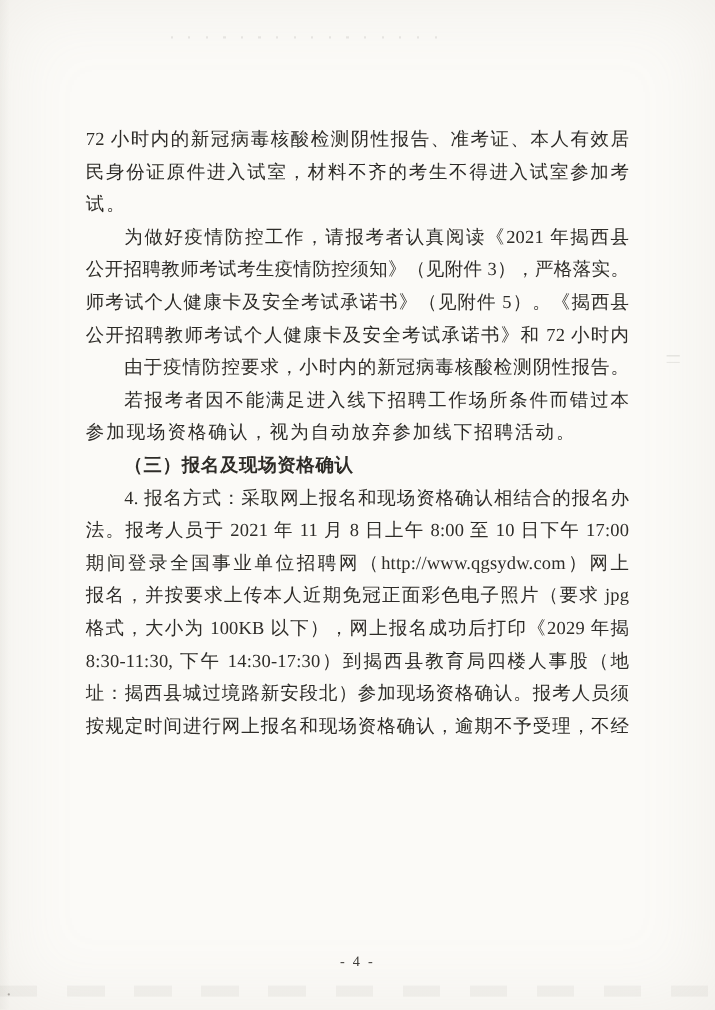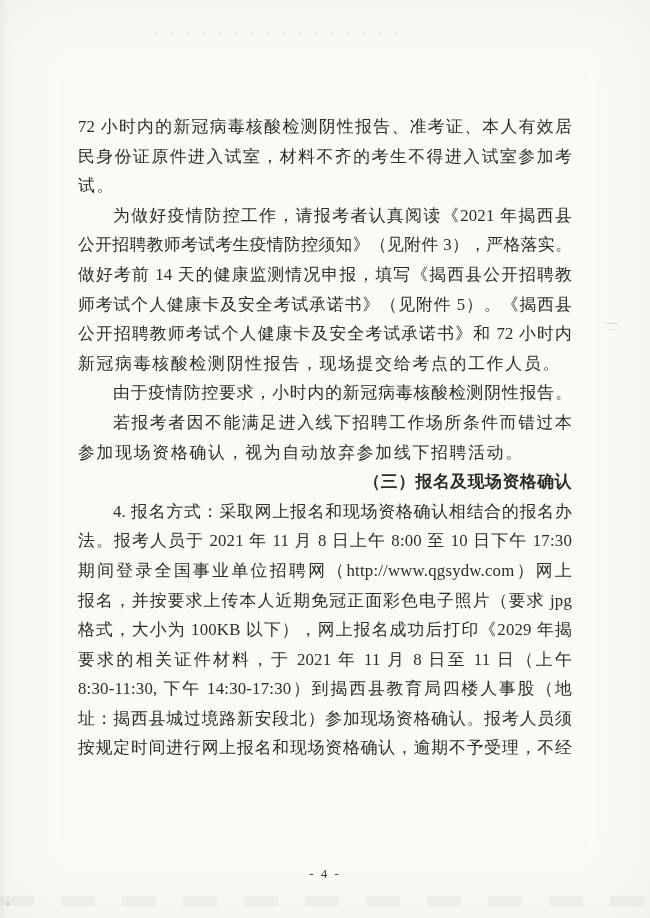--- a/index.html
+++ b/index.html
@@ -42,21 +42,20 @@
     text-align: left;
     text-align-last: auto;
     letter-spacing: 1.8px;
   }
   .line.indent {
     text-indent: 35px;
   }
   .line.bold {
     font-weight: 700;
     letter-spacing: 0.6px;
-    text-align: right;
   }
   .pagenum {
     position: absolute;
     top: 866px;
     left: 0;
     width: 650px;
     text-align: center;
     font-size: 13px;
     color: #3d3b38;
     letter-spacing: 2px;
@@ -121,34 +120,31 @@
   <div class="artifact-smudge"></div>
   <div class="artifact-bottom-noise"></div>
   <div class="artifact-dot"></div>
 
   <div class="textblock">
       <div class="line fill">72 小时内的新冠病毒核酸检测阴性报告、准考证、本人有效居</div>
       <div class="line fill">民身份证原件进入试室，材料不齐的考生不得进入试室参加考</div>
       <div class="line endline">试。</div>
       <div class="line fill indent">为做好疫情防控工作，请报考者认真阅读《2021 年揭西县</div>
       <div class="line fill">公开招聘教师考试考生疫情防控须知》（见附件 3），严格落实。</div>
-      <div class="line fill">做好考前 14 天的健康监测情况申报，填写《揭西县公开招聘教</div>
       <div class="line fill">师考试个人健康卡及安全考试承诺书》（见附件 5）。《揭西县</div>
       <div class="line fill">公开招聘教师考试个人健康卡及安全考试承诺书》和 72 小时内</div>
-      <div class="line endline">新冠病毒核酸检测阴性报告，现场提交给考点的工作人员。</div>
       <div class="line fill indent">由于疫情防控要求，小时内的新冠病毒核酸检测阴性报告。</div>
       <div class="line fill indent">若报考者因不能满足进入线下招聘工作场所条件而错过本</div>
       <div class="line endline">参加现场资格确认，视为自动放弃参加线下招聘活动。</div>
       <div class="line endline indent bold">（三）报名及现场资格确认</div>
       <div class="line fill indent">4. 报名方式：采取网上报名和现场资格确认相结合的报名办</div>
-      <div class="line fill">法。报考人员于 2021 年 11 月 8 日上午 8:00 至 10 日下午 17:30</div>
+      <div class="line fill">法。报考人员于 2021 年 11 月 8 日上午 8:00 至 10 日下午 17:00</div>
       <div class="line fill">期间登录全国事业单位招聘网（http://www.qgsydw.com）网上</div>
       <div class="line fill">报名，并按要求上传本人近期免冠正面彩色电子照片（要求 jpg</div>
       <div class="line fill">格式，大小为 100KB 以下），网上报名成功后打印《2029 年揭</div>
-      <div class="line fill">要求的相关证件材料，于 2021 年 11 月 8 日至 11 日（上午</div>
       <div class="line fill">8:30-11:30, 下午 14:30-17:30）到揭西县教育局四楼人事股（地</div>
       <div class="line fill">址：揭西县城过境路新安段北）参加现场资格确认。报考人员须</div>
       <div class="line fill">按规定时间进行网上报名和现场资格确认，逾期不予受理，不经</div>
     </div>
 
   <div class="pagenum">- 4 -</div>
 
 </div>
 
 </body></html>

